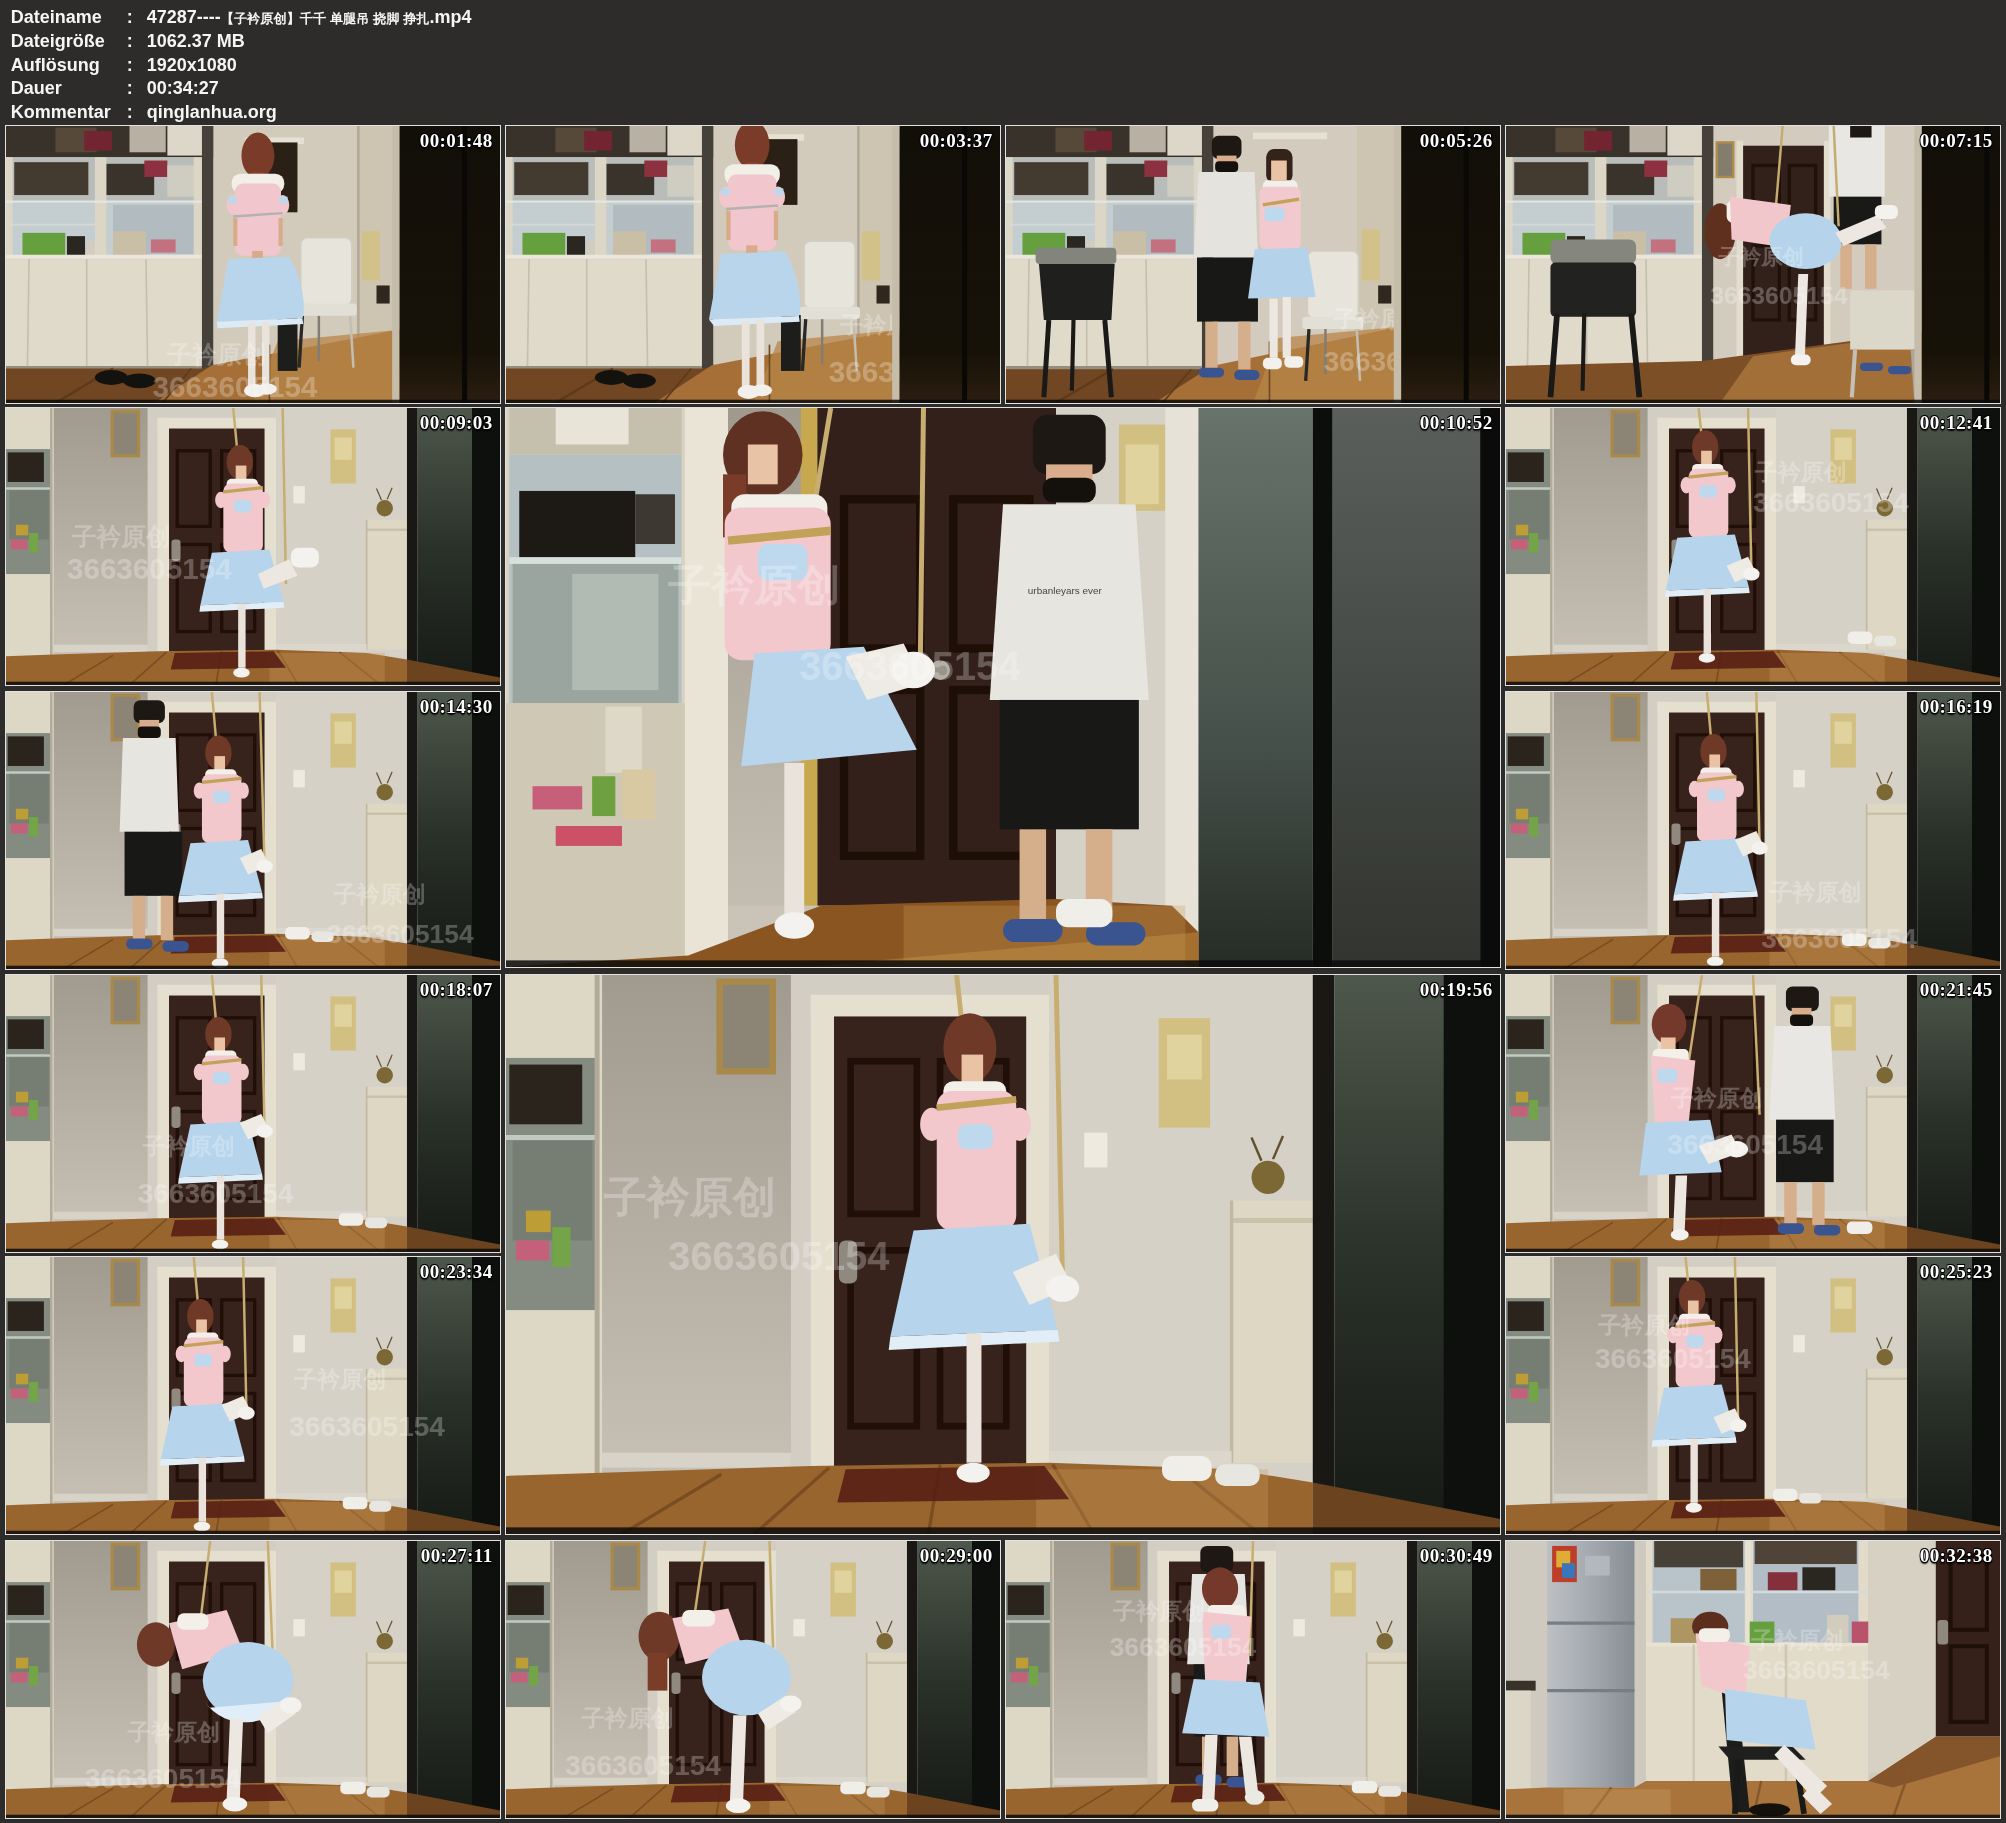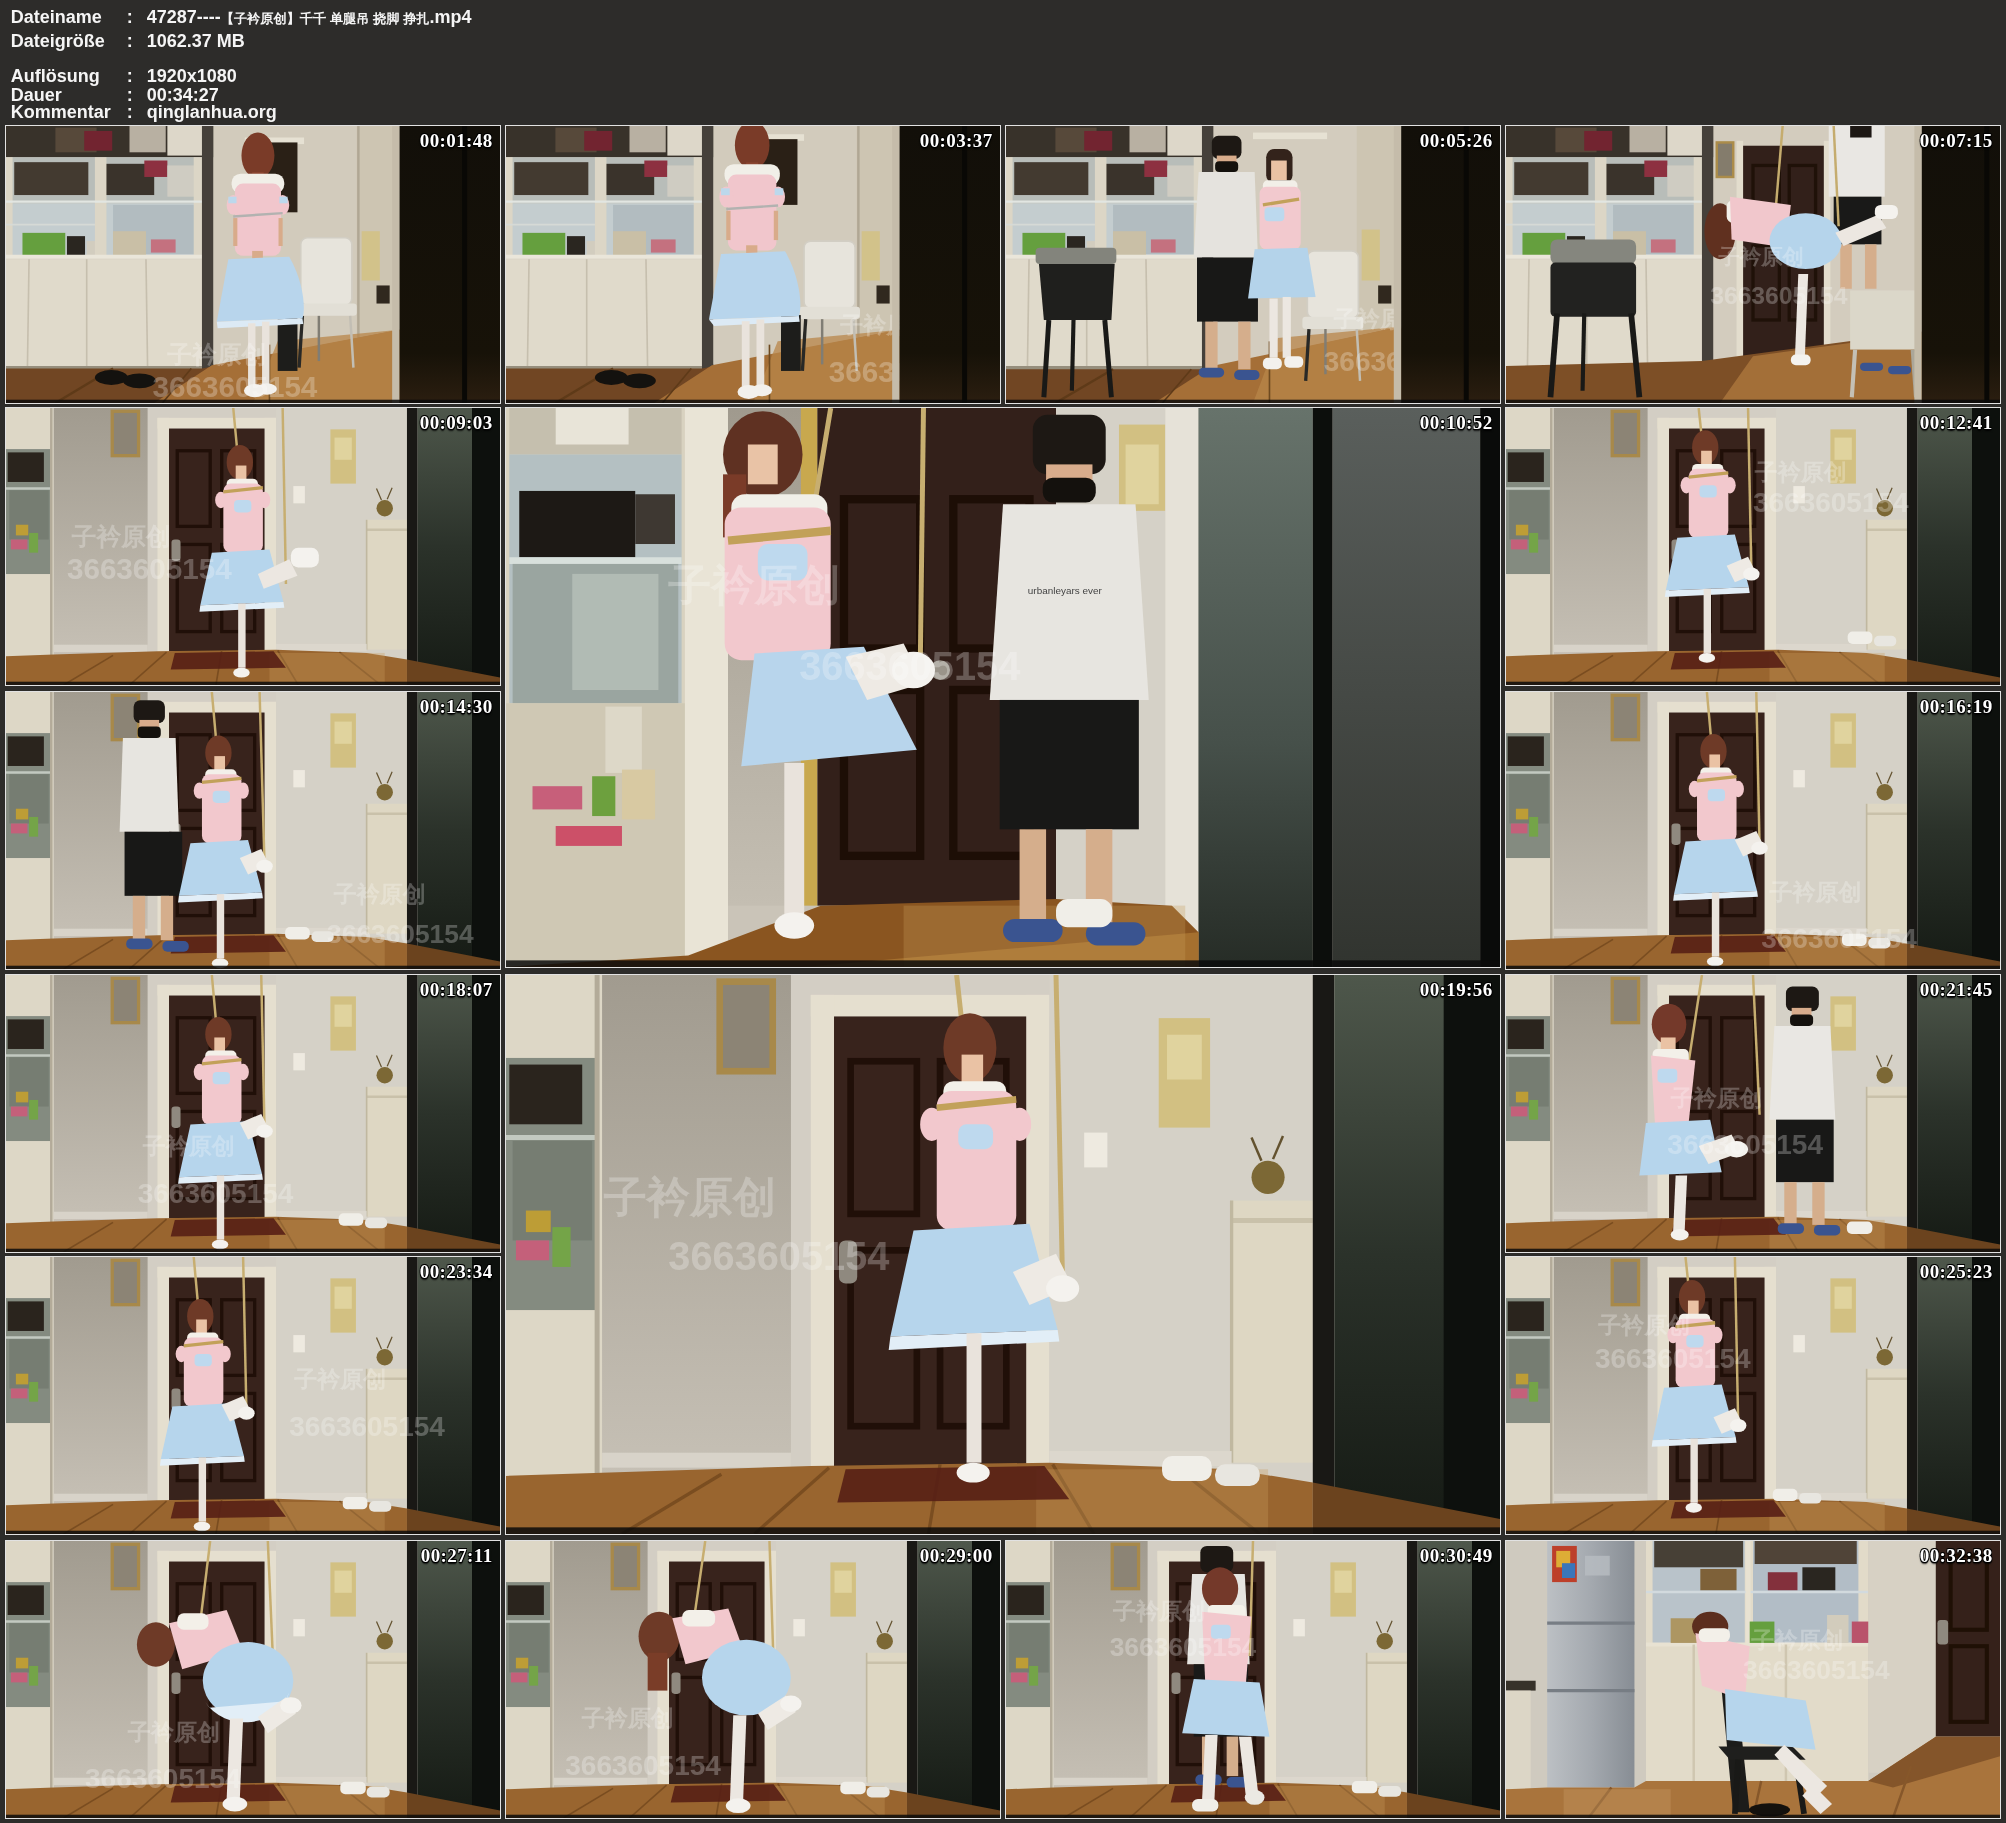--- a/index.html
+++ b/index.html
@@ -1,17 +1,17 @@
 <!DOCTYPE html>
 <html style="font-size:13.2px"><head><meta charset="utf-8"><style>html,body{margin:0;padding:0;background:#2d2c2a;}#page{position:relative;width:2006px;height:1823px;background:#2d2c2a;overflow:hidden;font-family:"Liberation Sans",sans-serif;}.hrow{position:absolute;left:10.7px;white-space:nowrap;font-weight:bold;font-size:18px;color:#f5f5f5;line-height:20px;}.hl{display:inline-block;width:116px;} .hc{display:inline-block;width:20px;} .cjk{font-size:13.2px;}.tile{position:absolute;border:0.8px solid #e2e2e2;box-sizing:border-box;overflow:hidden;background:#888;}.ts{position:absolute;top:4.1px;right:7.4px;font-family:"Liberation Serif",serif;font-weight:bold;font-size:19px;color:#fff;letter-spacing:0.4px;text-shadow:-0.8px -0.8px 0 #000,0.8px -0.8px 0 #000,-0.8px 0.8px 0 #000,0.8px 0.8px 0 #000,0 1.7px 1.7px #000;}</style></head><body>
 <div id="page">
     <div class="hrow" style="top:7px"><span class="hl">Dateiname</span><span class="hc">:</span><span>47287----<span class="cjk">【子衿原创】千千 单腿吊 挠脚 挣扎</span>.mp4</span></div>
     <div class="hrow" style="top:31px"><span class="hl">Dateigröße</span><span class="hc">:</span><span>1062.37 MB</span></div>
-    <div class="hrow" style="top:66px"><span class="hl">Auflösung</span><span class="hc">:</span><span>1920x1080</span></div>
-    <div class="hrow" style="top:85px"><span class="hl">Dauer</span><span class="hc">:</span><span>00:34:27</span></div>
+    <div class="hrow" style="top:55px"><span class="hl">Auflösung</span><span class="hc">:</span><span>1920x1080</span></div>
+    <div class="hrow" style="top:78px"><span class="hl">Dauer</span><span class="hc">:</span><span>00:34:27</span></div>
     <div class="hrow" style="top:102px"><span class="hl">Kommentar</span><span class="hc">:</span><span>qinglanhua.org</span></div>
     <div class="tile" style="left:5px;top:125px;width:496px;height:279px"><svg viewBox="0 0 600 337" width="100%" height="100%" preserveAspectRatio="none">
         <rect width="600" height="337" fill="#d2cbbc"></rect>
         <rect x="0" y="0" width="252" height="38" fill="#38322a"></rect>
         <rect x="60" y="2" width="50" height="30" fill="#57493a"></rect>
         <rect x="95" y="6" width="34" height="24" fill="#722430"></rect>
         <rect x="150" y="0" width="44" height="32" fill="#b8b0a2"></rect>
         <rect x="196" y="0" width="44" height="36" fill="#ddd7c9"></rect>
         <rect x="0" y="38" width="238" height="56" fill="#b8bdb9"></rect>
         <rect x="10" y="44" width="90" height="40" fill="#433a30"></rect>

